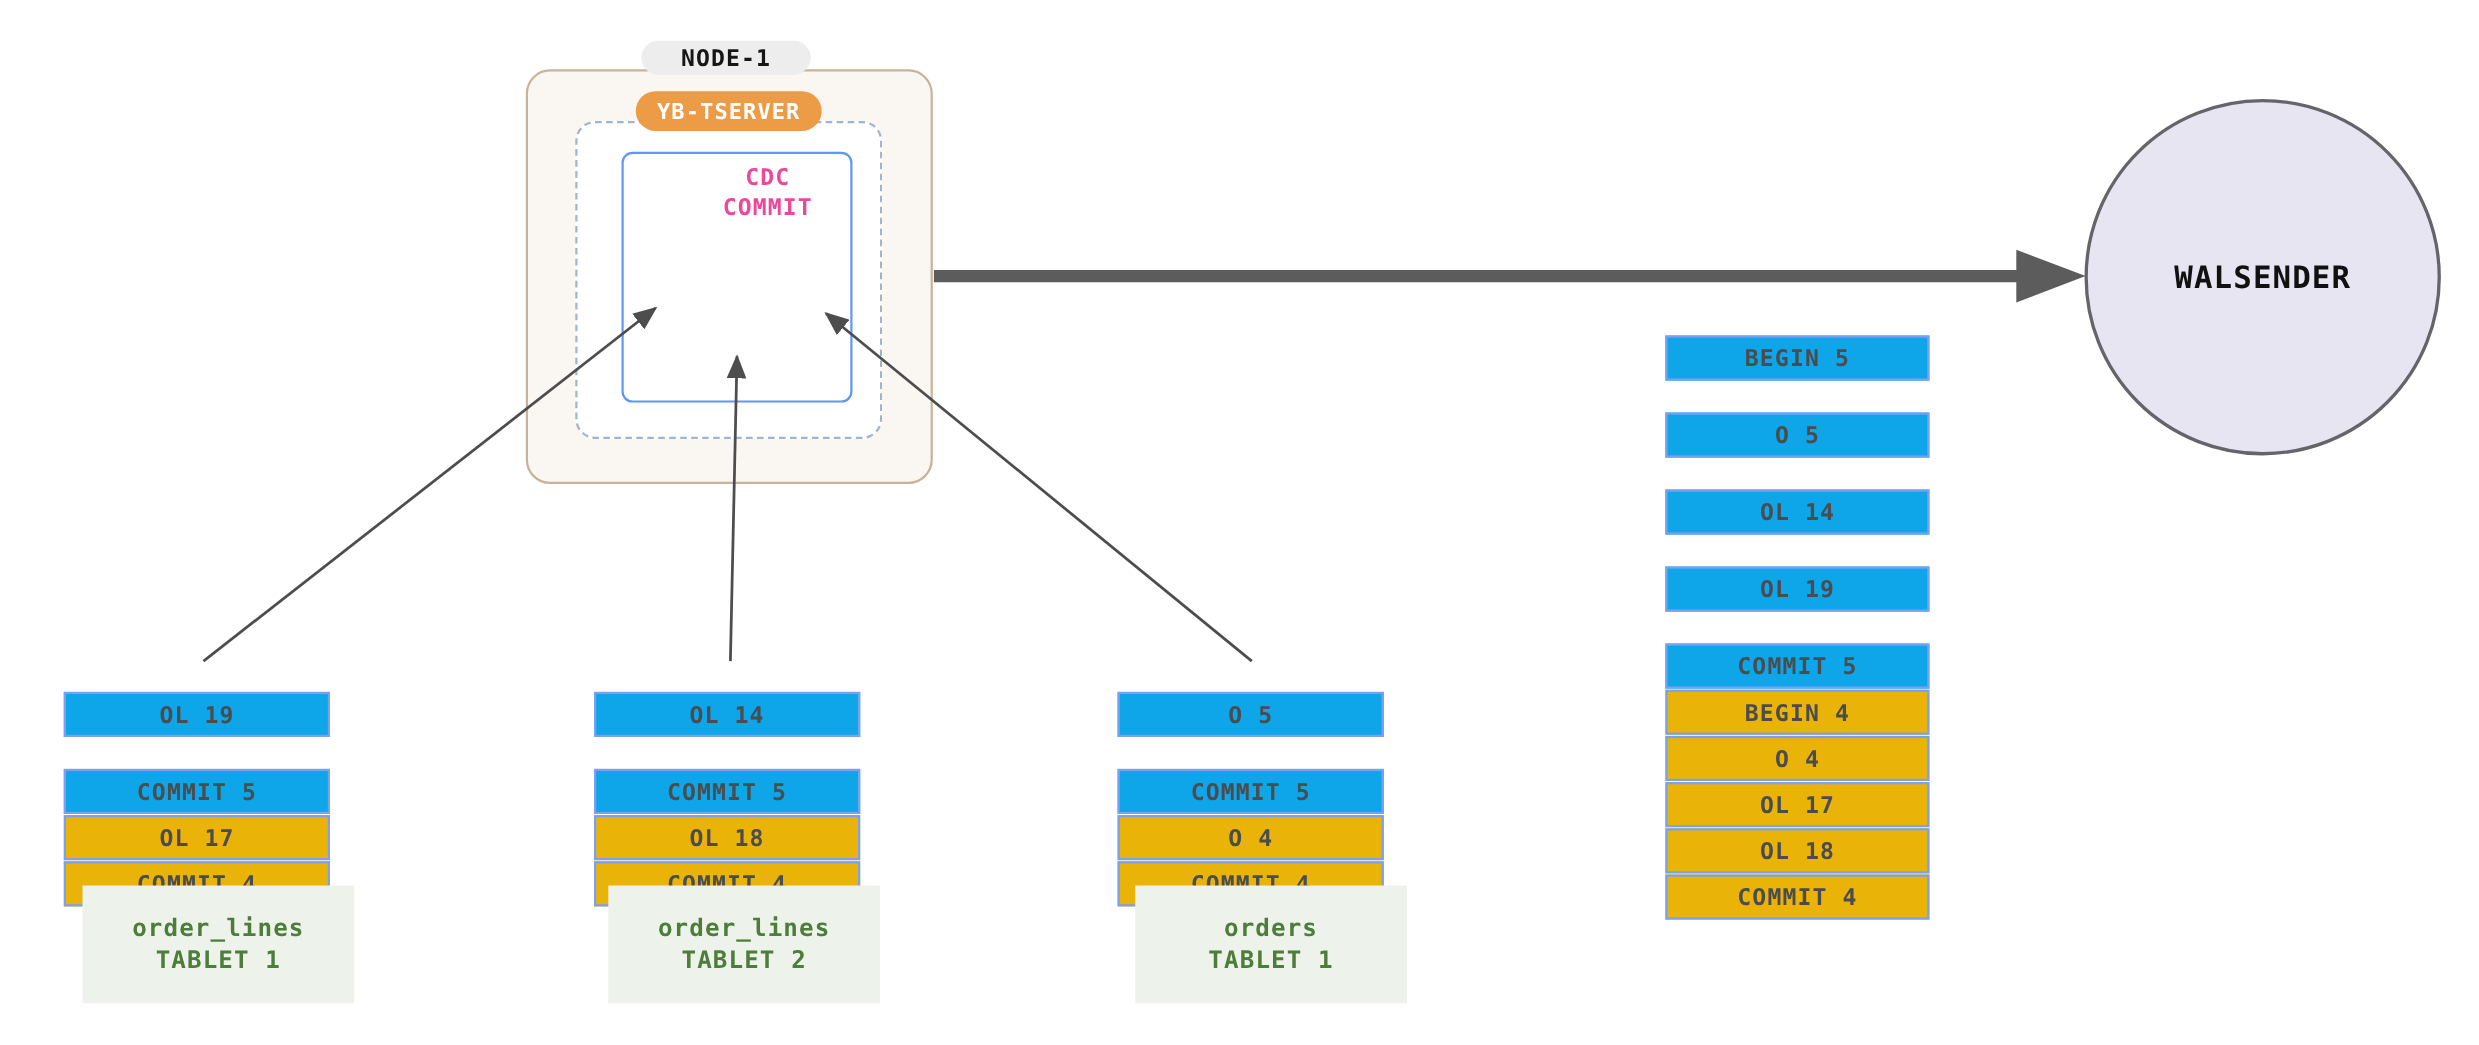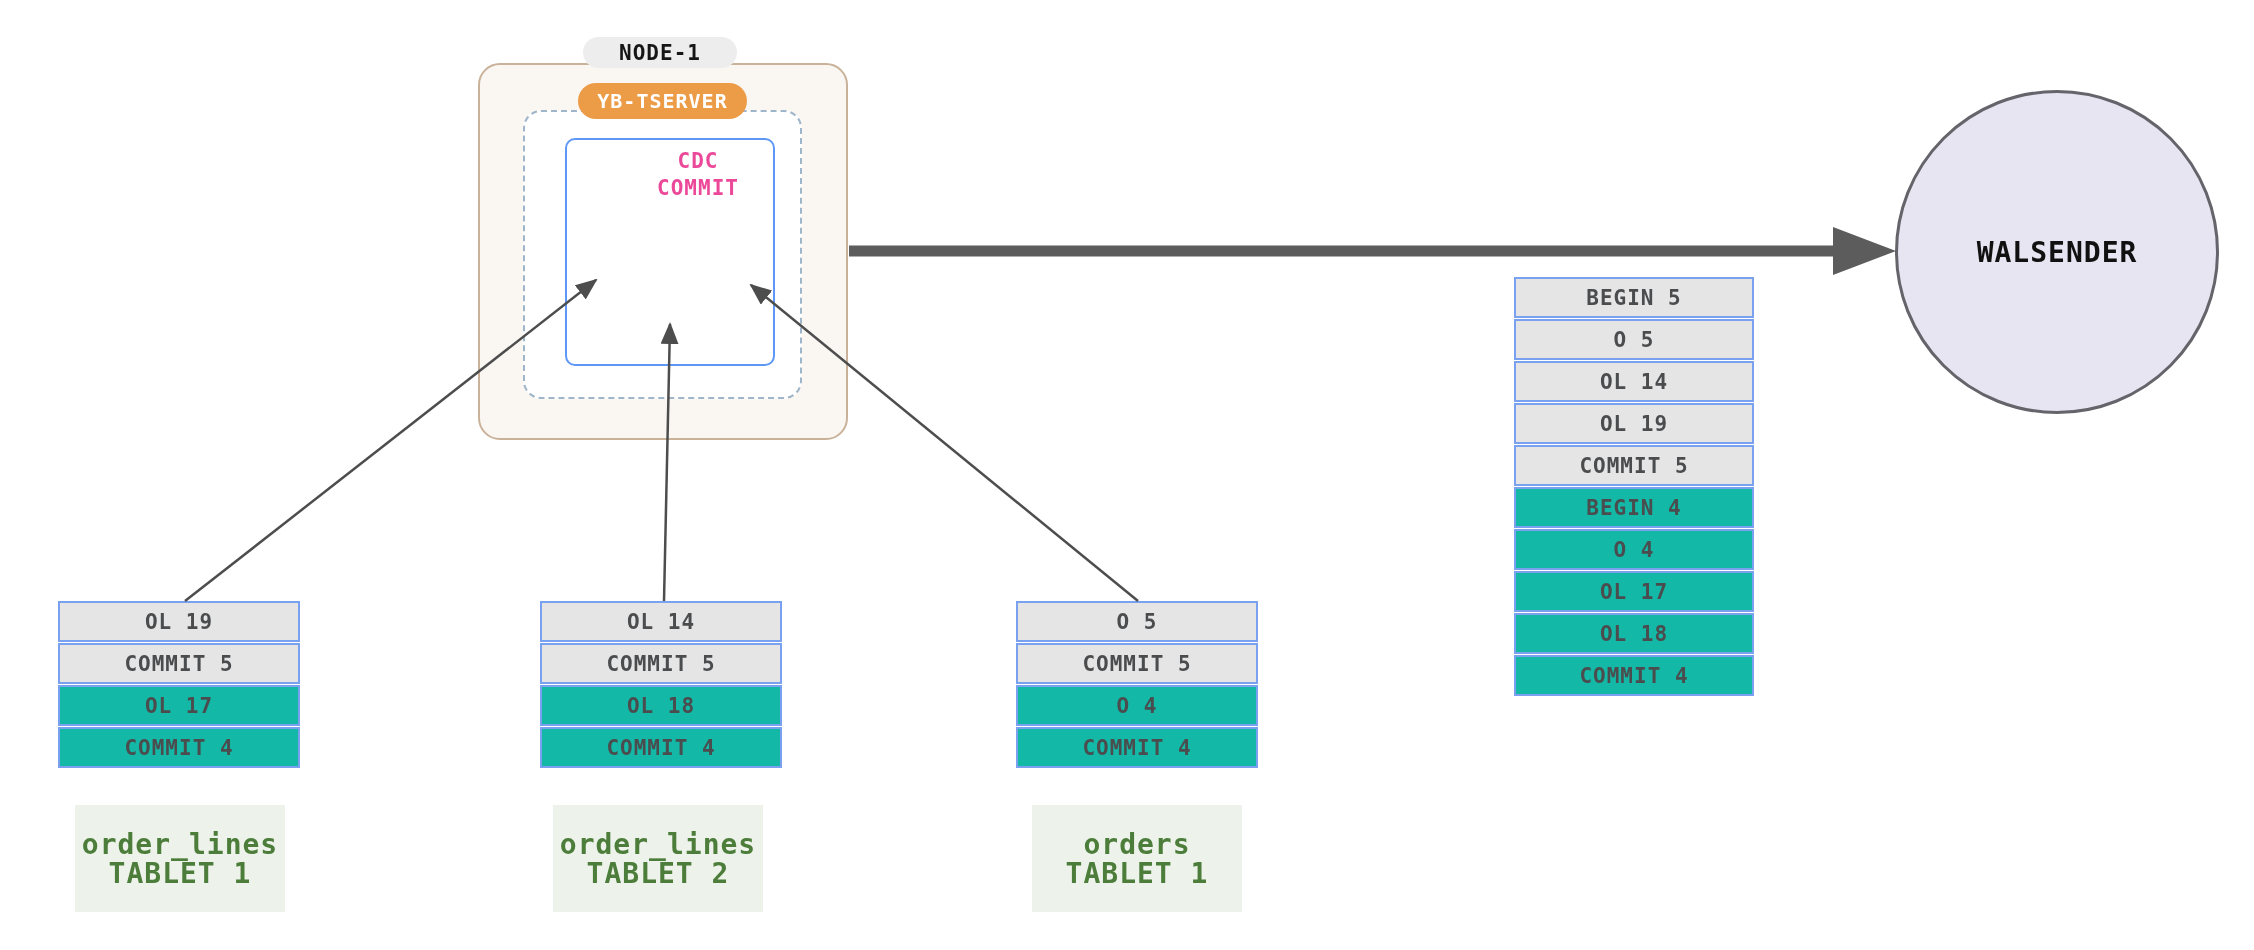--- a/index.html
+++ b/index.html
@@ -59,31 +59,31 @@
   }
   
   .stack{
     position:absolute; display:flex; flex-direction:column; row-gap:1px; z-index:2;
   }
   .cell{
     height:37px; border:2px solid #7aa0f0; box-sizing:content-box;
     display:flex; align-items:center; justify-content:center;
     font-size:21px; font-weight:bold; color:#4b4c4e; letter-spacing:1px;
   }
-  .cell.blue{background:#e5e5e5;}
-  .cell.green{background:#14b8a6;}
+  .cell.blue{background:#0ea5e9;margin-top:28px;}
+  .cell.green{background:#eab308;}
   .merged-stream{left:1514px; top:277px; width:240px;}
   .stack-1{left:58px;  top:601px; width:242px;}
   .stack-2{left:540px; top:601px; width:242px;}
   .stack-3{left:1016px;top:601px; width:242px;}
   .tablet-label{
-    position:absolute; top:805px; width:210px; height:107px;
+    position:absolute; top:805px; width:247px; height:107px;
     background:#edf3ea; color:#4c7d3a; z-index:2;
     display:flex; flex-direction:column; align-items:center; justify-content:center;
-    font-size:28px; font-weight:bold; line-height:29px; letter-spacing:1px;
+    font-size:22px; font-weight:bold; line-height:29px; letter-spacing:1px;
   }
   .label-1{left:75px;} .label-2{left:553px;} .label-3{left:1032px;}
   
   .arrows{
     position:absolute; left:0; top:0; width:2254px; height:950px;
     z-index:10; pointer-events:none;
   }
 </style>
 </head>
 <body>

